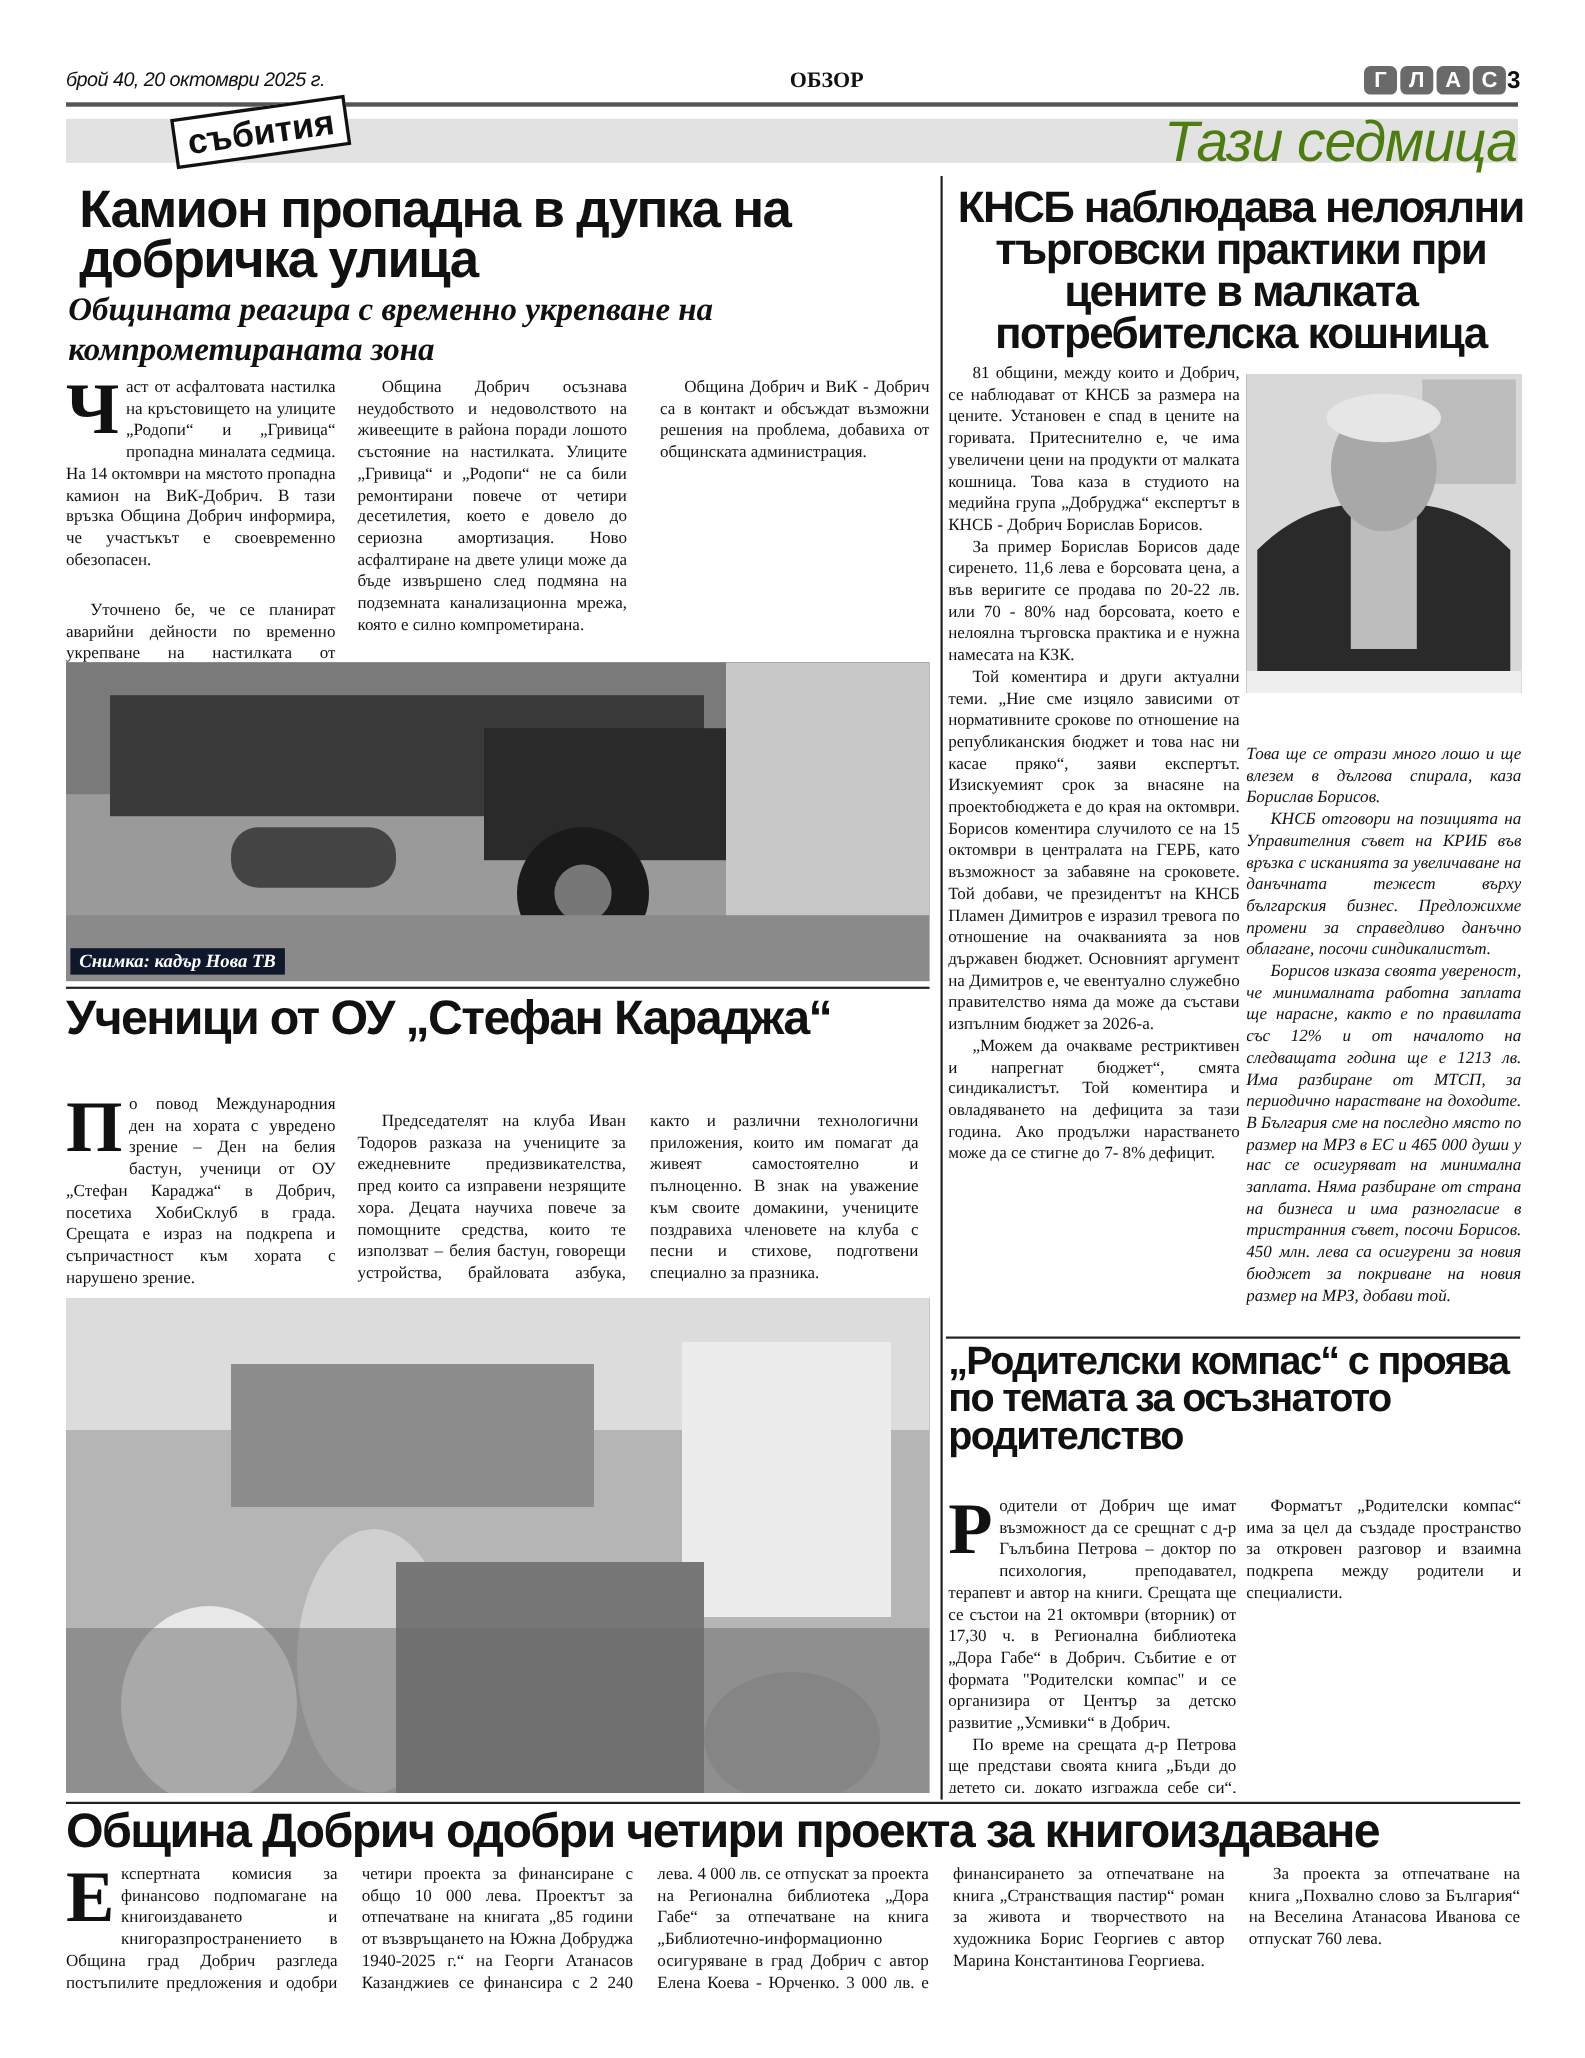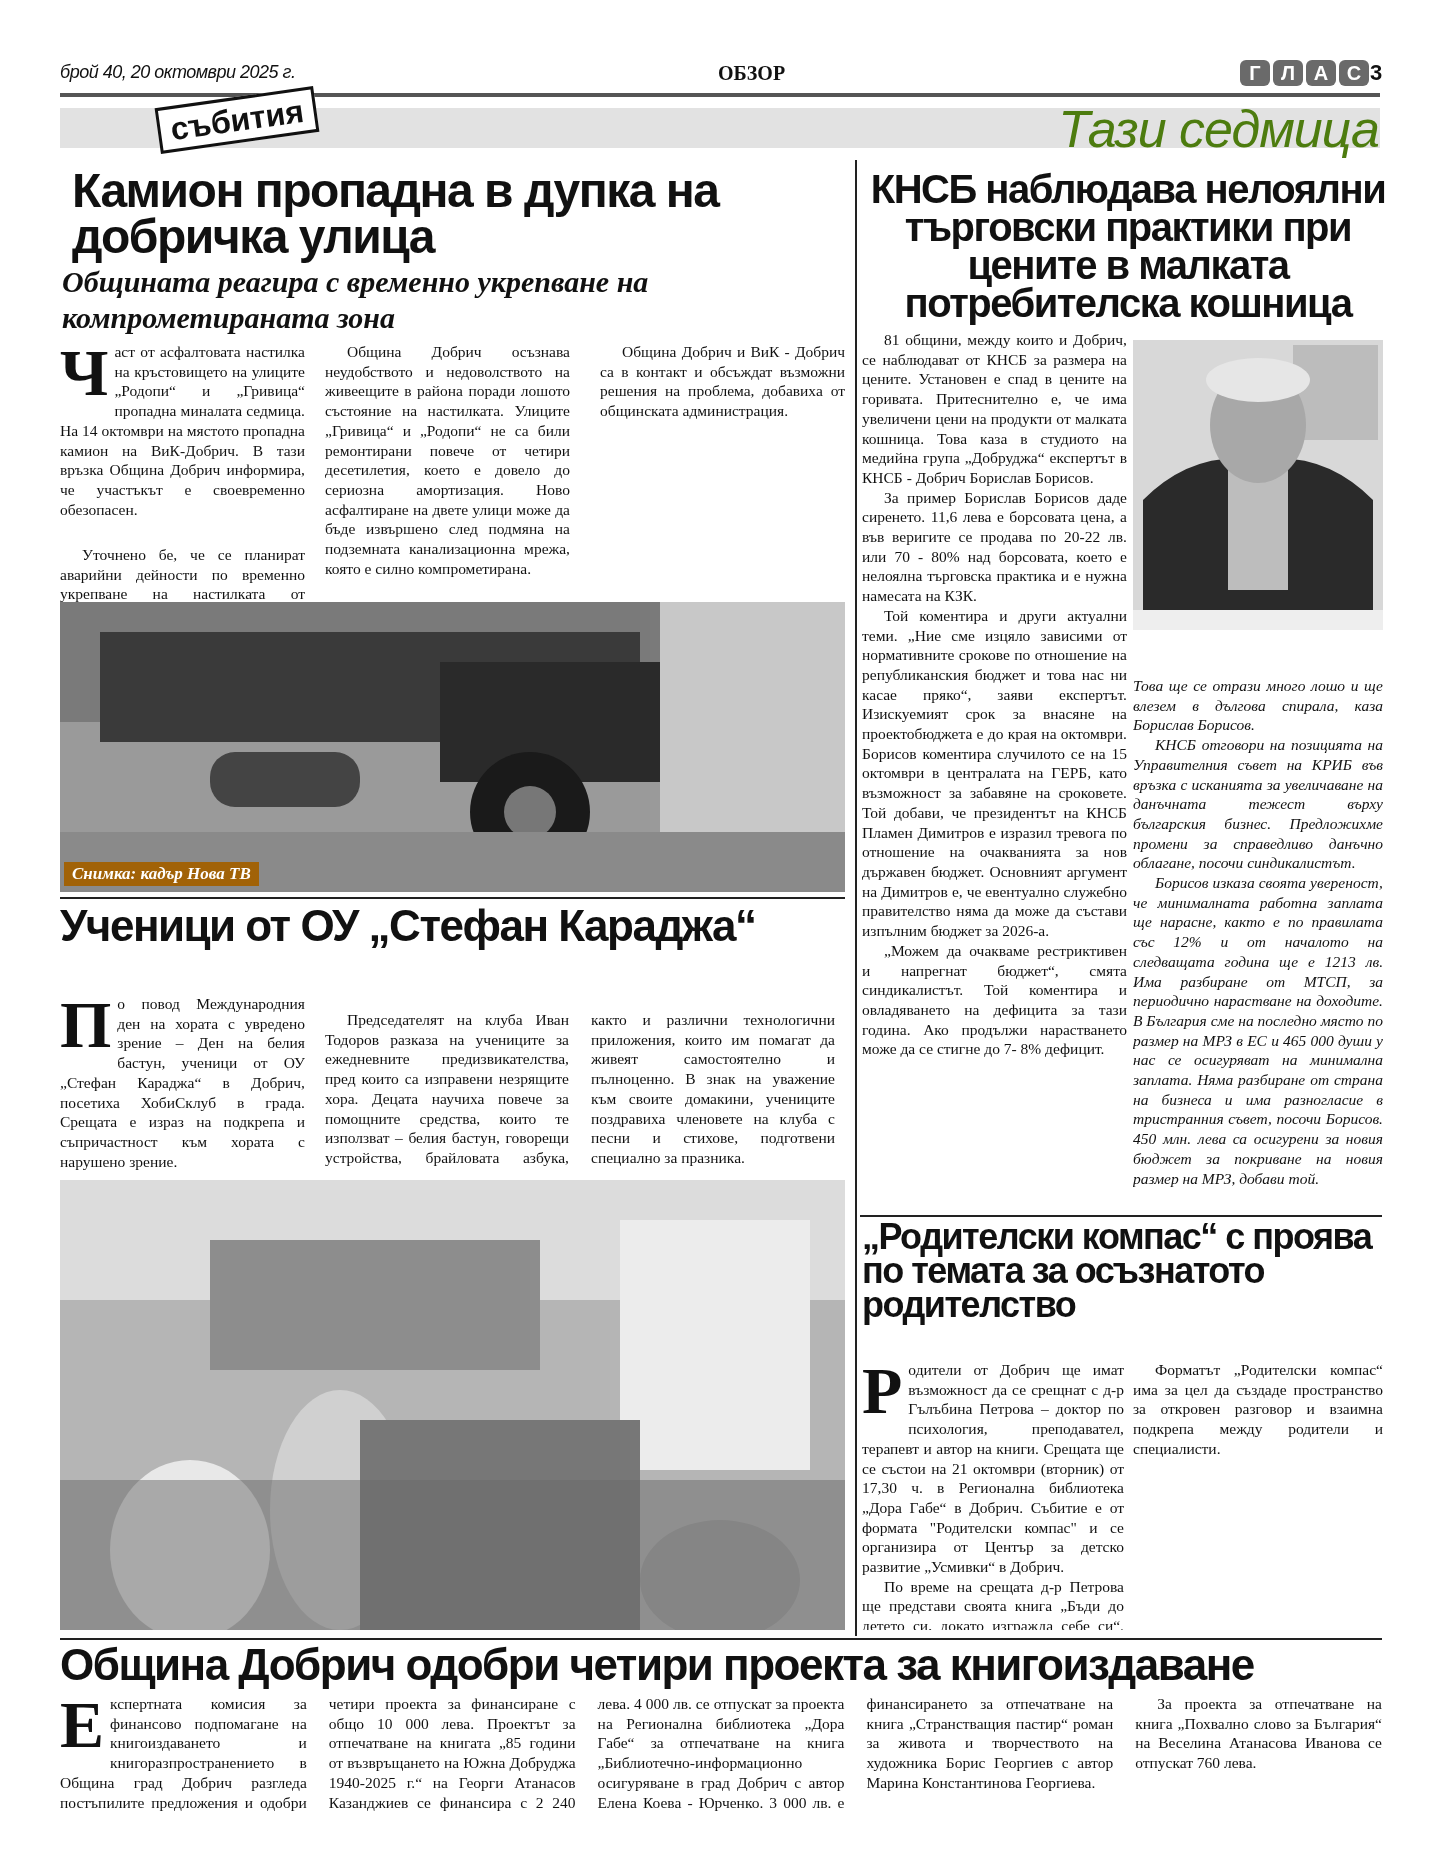--- a/index.html
+++ b/index.html
@@ -14,21 +14,21 @@
   .band { left:60px; top:108px; width:1320px; height:40px; background:#e2e2e2; }
   .band-right { right:62px; top:108px; font-family:"Liberation Sans", sans-serif; font-style:italic; font-size:52px; letter-spacing:-1px; line-height:42px; color:#4d7c0f; }
   .stamp { left:157px; top:97px; border:3px solid #111; padding:0 10px; transform:rotate(-8deg); font-family:"Liberation Sans", sans-serif; font-weight:bold; font-size:32px; background:#fff; line-height:40px; }
   .headline { font-family:"Liberation Sans", sans-serif; font-weight:bold; letter-spacing:-1.5px; transform-origin:left top; line-height:0.95; }
   .subhead { font-family:"Liberation Serif", serif; font-style:italic; font-weight:bold; font-size:30px; line-height:36px; }
   .col { font-size:15.5px; line-height:19.7px; text-align:justify; hyphens:auto; }
   .col p { margin:0; text-indent:22px; }
   .col p.noind { text-indent:0; }
   .dropcap { float:left; font-size:66px; line-height:58px; margin:2px 6px 0 0; font-weight:bold; }
   .photo { background:#888; overflow:hidden; }
-  .caption { background:#a16207; color:#fff; font-style:italic; font-weight:bold; font-size:17px; padding:2px 8px; }
+  .caption { background:#0f172a; color:#fff; font-style:italic; font-weight:bold; font-size:17px; padding:2px 8px; }
   .vrule { width:2px; background:#222; }
   .hrule { height:2px; background:#222; }
 </style>
 </head>
 <body>
 
 <div class="abs hdr-issue">брой 40,  20 октомври 2025 г.</div>
 <div class="abs hdr-section">ОБЗОР</div>
 <div class="abs hdr-logo">
   <span>Г</span>

